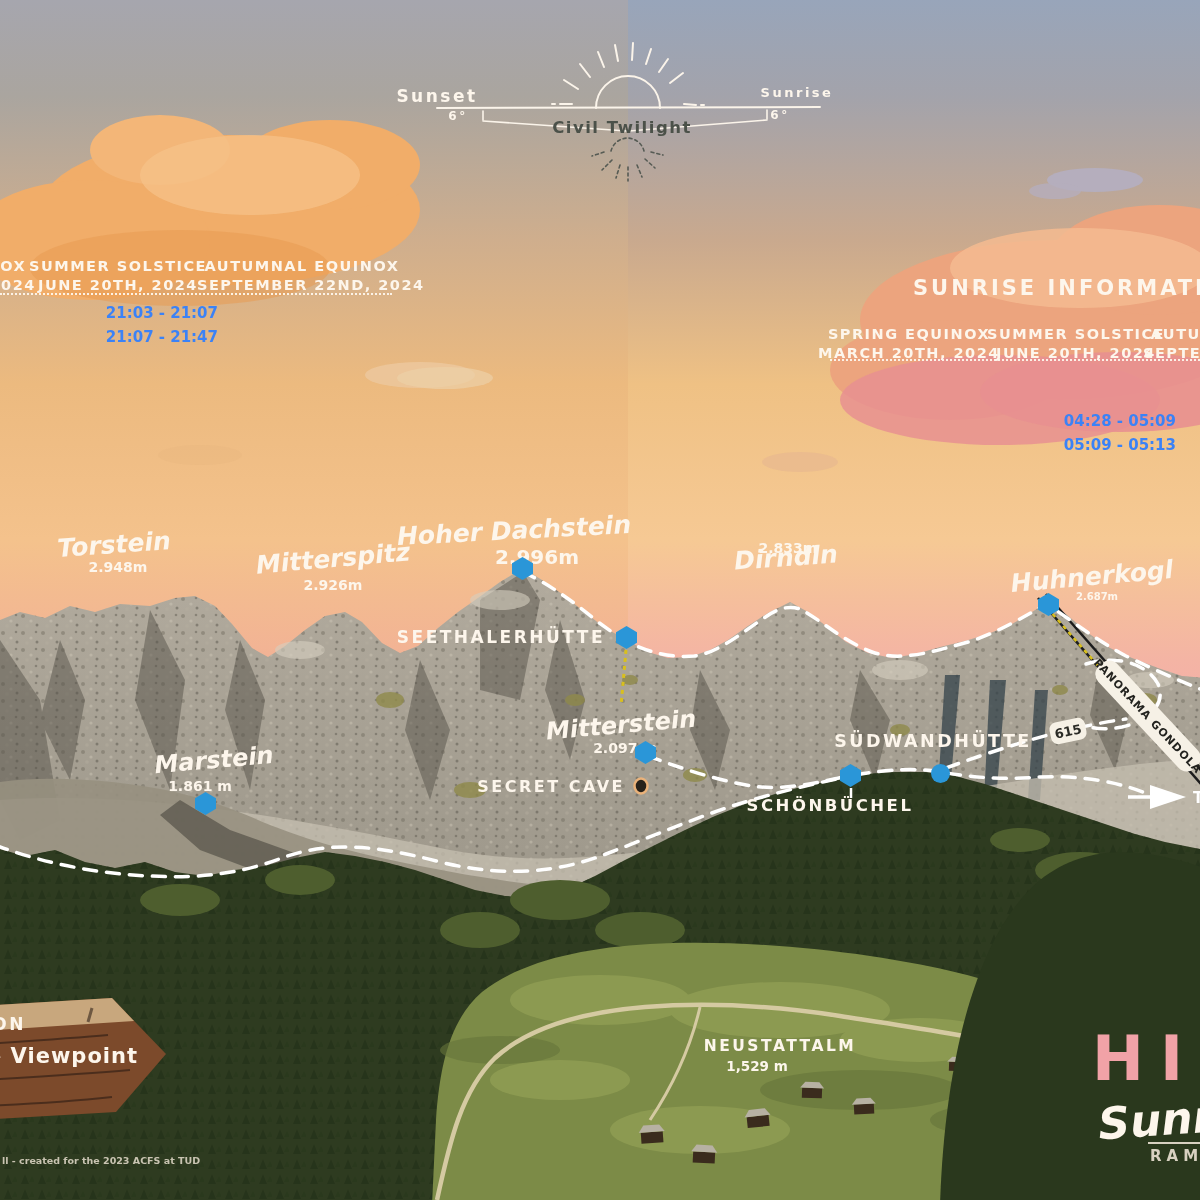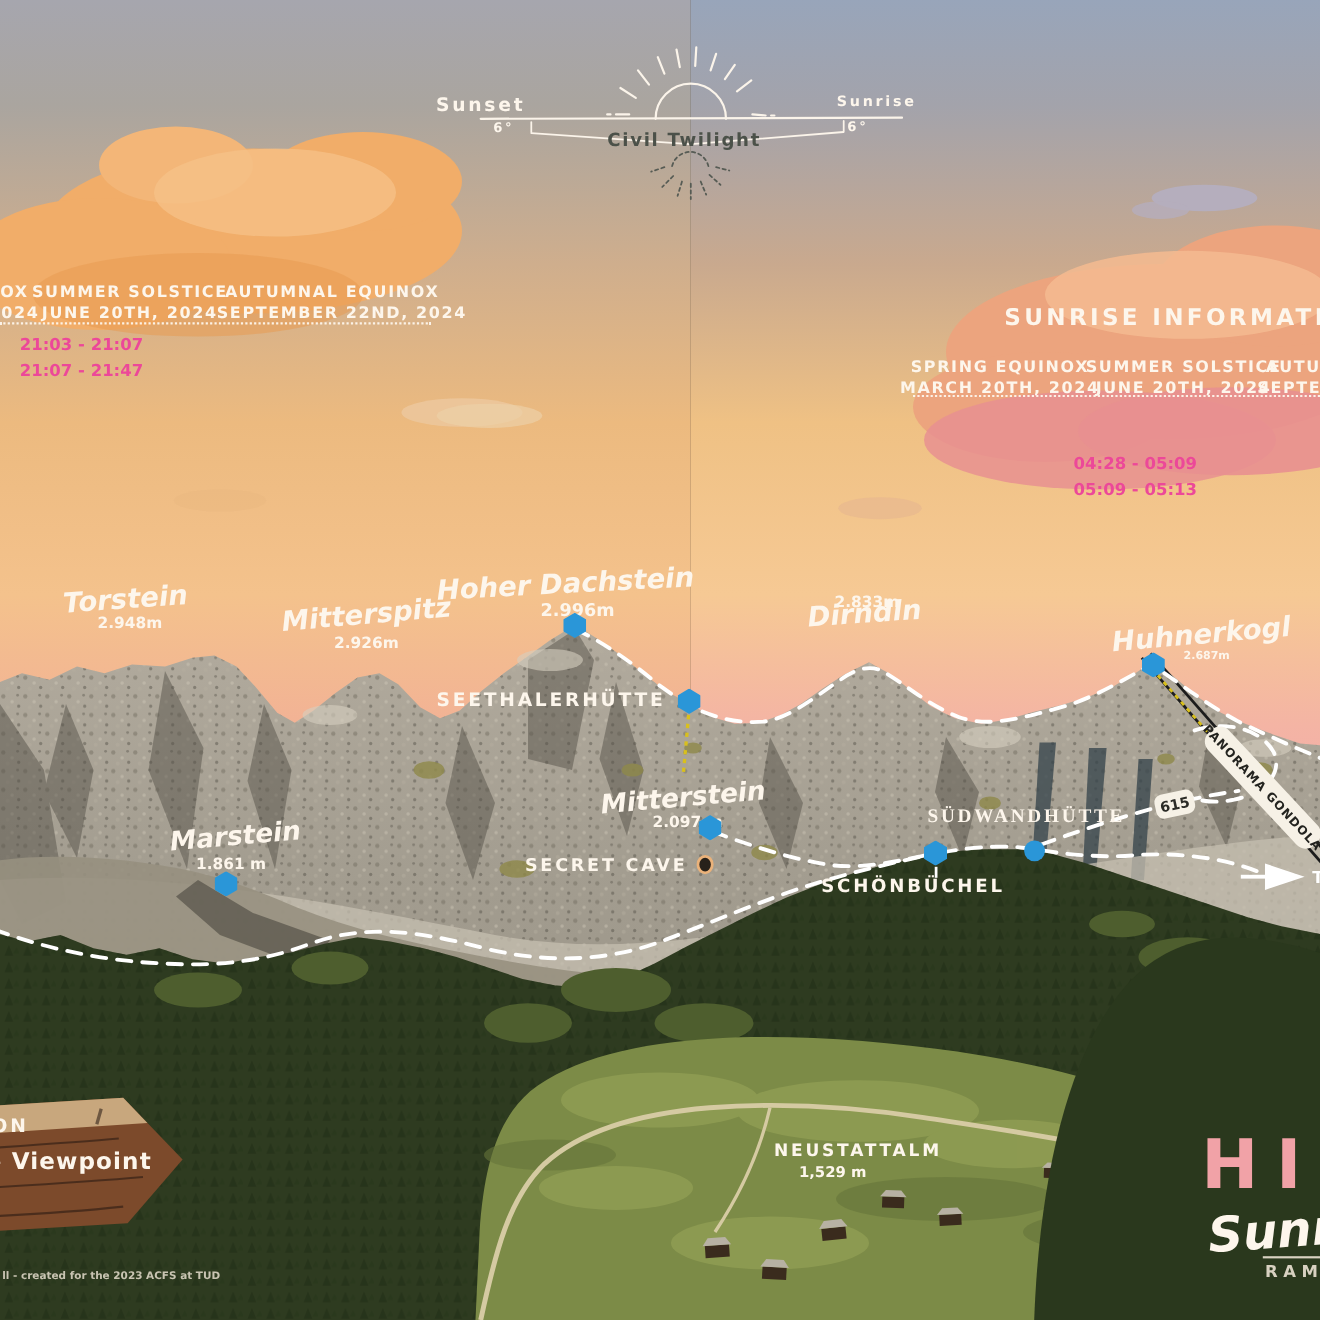--- a/index.html
+++ b/index.html
@@ -7,21 +7,21 @@
     font-family:"DejaVu Sans",sans-serif;}
   .abs{position:absolute;}
   .sky{position:absolute;top:0;height:1200px;}
   .lbl{position:absolute;color:#fdf6ec;white-space:nowrap;}
   .script{font-style:italic;font-weight:bold;text-align:center;
     font-family:"DejaVu Sans",sans-serif;}
   .caps{font-weight:bold;letter-spacing:2.5px;text-align:center;}
   .elev{font-weight:bold;text-align:center;}
   .hdr{font-weight:bold;letter-spacing:3px;font-size:21px;}
   .colhdr{font-weight:bold;letter-spacing:1.5px;font-size:14.5px;text-align:center;line-height:19px;}
-  .times{font-weight:bold;font-size:15px;color:#ec4899;text-align:left;line-height:24px;}
+  .times{font-weight:bold;font-size:15px;color:#3b82f6;text-align:right;line-height:24px;}
   .dotline{position:absolute;border-top:2px dotted rgba(253,246,236,.95);height:0;}
   .marker-hex{position:absolute;width:21px;height:23px;background:#2a96d8;
     clip-path:polygon(50% 0,100% 27%,100% 73%,50% 100%,0 73%,0 27%);}
   .marker-dot{position:absolute;width:19px;height:19px;background:#2a96d8;border-radius:50%;}
 </style>
 </head>
 <body>
 
 <div id="canvas">
 
@@ -308,33 +308,33 @@
   <div class="lbl times" style="left:976px;top:367px;width:200px;margin-top:42px;">
     <div>04:28 - 05:09</div>
     <div>05:09 - 05:13</div>
   </div>
 
   <div class="lbl script" style="left:14px;top:530px;width:200px;font-size:25px;transform:rotate(-4deg);">Torstein</div>
   <div class="lbl elev" style="left:18px;top:559px;width:200px;font-size:14px;">2.948m</div>
   <div class="lbl script" style="left:233px;top:544px;width:200px;font-size:25px;transform:rotate(-5deg);">Mitterspitz</div>
   <div class="lbl elev" style="left:233px;top:577px;width:200px;font-size:14px;">2.926m</div>
   <div class="lbl script" style="left:394px;top:516px;width:240px;font-size:25px;transform:rotate(-3deg);">Hoher Dachstein</div>
-  <div class="lbl elev" style="left:405px;top:545px;width:240px;font-size:16px;">2.996m</div>
+  <div class="lbl elev" style="left:417px;top:545px;width:240px;font-size:20px;">2.996m</div>
   <div class="lbl script" style="left:686px;top:543px;width:200px;font-size:25px;transform:rotate(-4deg);">Dirndln</div>
   <div class="lbl elev" style="left:688px;top:540px;width:200px;font-size:14px;">2.833m</div>
   <div class="lbl script" style="left:992px;top:562px;width:200px;font-size:25px;transform:rotate(-5deg);">Huhnerkogl</div>
   <div class="lbl elev" style="left:997px;top:591px;width:200px;font-size:10px;">2.687m</div>
   <div class="lbl script" style="left:521px;top:711px;width:200px;font-size:24px;transform:rotate(-5deg);">Mitterstein</div>
   <div class="lbl elev" style="left:525px;top:740px;width:200px;font-size:14px;">2.097 m</div>
   <div class="lbl script" style="left:114px;top:746px;width:200px;font-size:24px;transform:rotate(-5deg);">Marstein</div>
-  <div class="lbl elev" style="left:110px;top:778px;width:200px;font-size:14px;">1.861 m</div>
+  <div class="lbl elev" style="left:100px;top:778px;width:200px;font-size:14px;">1.861 m</div>
 
   <div class="lbl caps" style="left:395px;top:627px;width:210px;font-size:17px;text-align:right;">SEETHALERHÜTTE</div>
   <div class="lbl caps" style="left:420px;top:777px;width:205px;font-size:16px;text-align:right;">SECRET CAVE</div>
-  <div class="lbl caps" style="left:823px;top:731px;width:220px;font-size:17.5px;font-family:Liberation Serif, serif;">SÜDWANDHÜTTE</div>
+  <div class="lbl caps" style="left:823px;top:731px;width:220px;font-size:17.5px;">SÜDWANDHÜTTE</div>
   <div class="lbl caps" style="left:720px;top:796px;width:220px;font-size:16.5px;">SCHÖNBÜCHEL</div>
   <div class="lbl caps" style="left:680px;top:1037px;width:200px;font-size:15.5px;">NEUSTATTALM</div>
   <div class="lbl elev" style="left:657px;top:1058px;width:200px;font-size:13.5px;">1,529 m</div>
 
   <div class="marker-hex" style="left:512px;top:557px;"></div>
   <div class="marker-hex" style="left:616px;top:626px;"></div>
   <div class="marker-hex" style="left:1038px;top:593px;"></div>
   <div class="marker-hex" style="left:635px;top:741px;"></div>
   <div class="marker-hex" style="left:195px;top:792px;"></div>
   <div class="marker-hex" style="left:840px;top:764px;"></div>

